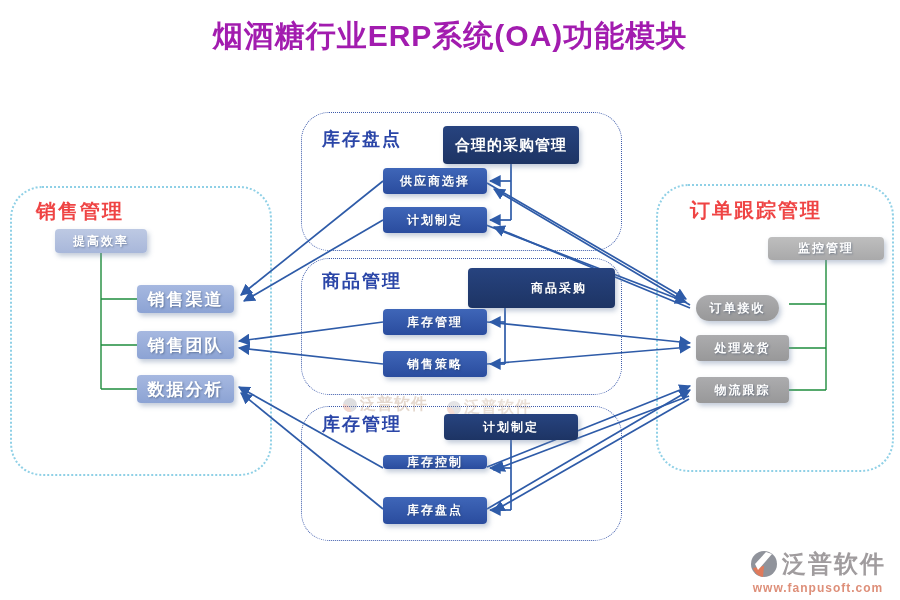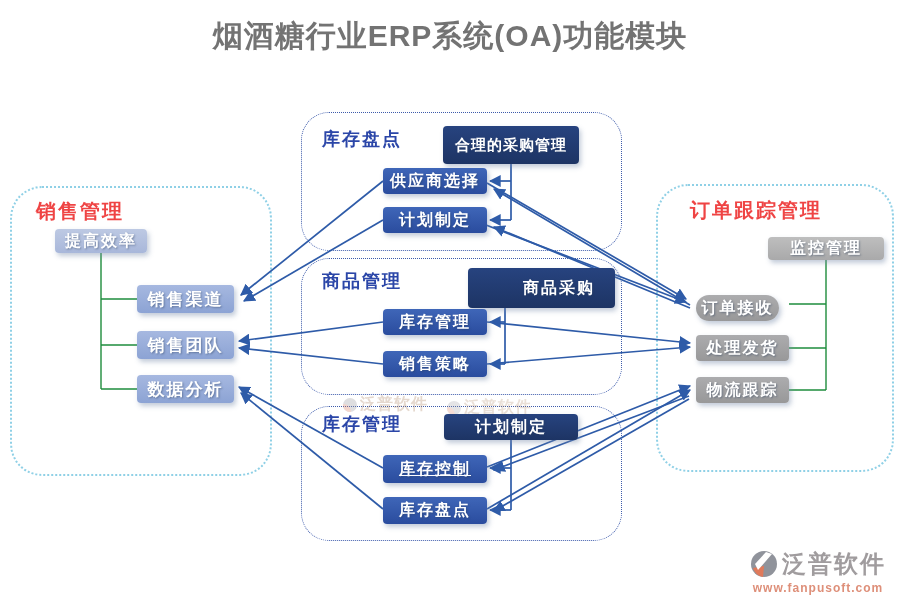--- a/index.html
+++ b/index.html
@@ -4,31 +4,31 @@
 <style>
   html,body{margin:0;padding:0;}
   body{
     width:900px;height:600px;position:relative;background:#ffffff;overflow:hidden;
     font-family:"Liberation Sans","DejaVu Sans",sans-serif;
   }
   .stage{position:absolute;inset:0;width:900px;height:600px;}
   #connector-layer{position:absolute;left:0;top:0;z-index:1;pointer-events:none;}
   .page-title{
     position:absolute;top:16px;left:0;width:900px;text-align:center;
-    font-size:30px;font-weight:bold;color:#737373;letter-spacing:1px;z-index:2;
+    font-size:30px;font-weight:bold;color:#a21caf;letter-spacing:1px;z-index:2;
   }
   .module{position:absolute;z-index:0;background:#fff0;}
   .module.light{border:2px dotted #8FD0E6;border-radius:32px;}
   .module.dark{border:1.5px dotted #3D5BAB;border-radius:28px;}
   .m-title{position:absolute;z-index:2;font-weight:bold;letter-spacing:2px;}
   .m-title.green{color:#ef4444;font-size:20px;}
   .m-title.blue{color:#2B46A8;font-size:18px;}
   .node{
     position:absolute;z-index:2;display:flex;align-items:center;justify-content:center;
-    color:#ffffff;font-weight:bold;letter-spacing:2px;font-size:16px;border-radius:4px;
+    color:#ffffff;font-weight:bold;letter-spacing:2px;font-size:12px;border-radius:4px;
     text-shadow:1px 1px 2px rgba(40,60,90,.45);
     box-shadow:2px 3px 5px rgba(120,140,170,.45);
     white-space:nowrap;
   }
   .node.pale {background:linear-gradient(180deg,#bdc9e3,#a8b7da);}
   .node.peri {background:linear-gradient(180deg,#a6b8e0,#8ca3d4);font-size:17px;}
   .node.royal{background:linear-gradient(180deg,#3f66b8,#2a4c9e);}
   .node.navy {background:linear-gradient(180deg,#27437f,#1d3464);}
   .node.gray {background:linear-gradient(180deg,#acacae,#989899);}
   .node.grayl{background:linear-gradient(180deg,#bebebe,#a9a9aa);}
@@ -114,21 +114,21 @@
 
   <div class="node navy small" style="left:443px;top:126px;width:136px;height:38px;">合理的采购管理</div>
   <div class="node royal" style="left:383px;top:168px;width:104px;height:26px;">供应商选择</div>
   <div class="node royal" style="left:383px;top:207px;width:104px;height:26px;">计划制定</div>
 
   <div class="node navy" style="left:468px;top:268px;width:112px;height:40px;padding-left:35px;">商品采购</div>
   <div class="node royal" style="left:383px;top:309px;width:104px;height:26px;">库存管理</div>
   <div class="node royal" style="left:383px;top:351px;width:104px;height:26px;">销售策略</div>
 
   <div class="node navy" style="left:444px;top:414px;width:134px;height:26px;">计划制定</div>
-  <div class="node royal" style="left:383px;top:455px;width:104px;height:28px;text-decoration:underline;">库存控制</div>
+  <div class="node royal" style="left:383px;top:455px;width:104px;height:14px;">库存控制</div>
   <div class="node royal" style="left:383px;top:497px;width:104px;height:27px;font-family:Liberation Mono, monospace;">库存盘点</div>
 
   <div class="node grayl" style="left:768px;top:237px;width:116px;height:23px;">监控管理</div>
   <div class="node gray" style="left:696px;top:295px;width:83px;height:26px;border-radius:13px;">订单接收</div>
   <div class="node gray" style="left:696px;top:335px;width:93px;height:26px;">处理发货</div>
   <div class="node gray" style="left:696px;top:377px;width:93px;height:26px;">物流跟踪</div>
 
   <div class="watermark" style="left:343px;top:394px;">
     <span class="wm-dot"></span>
     <span>泛普软件</span>

